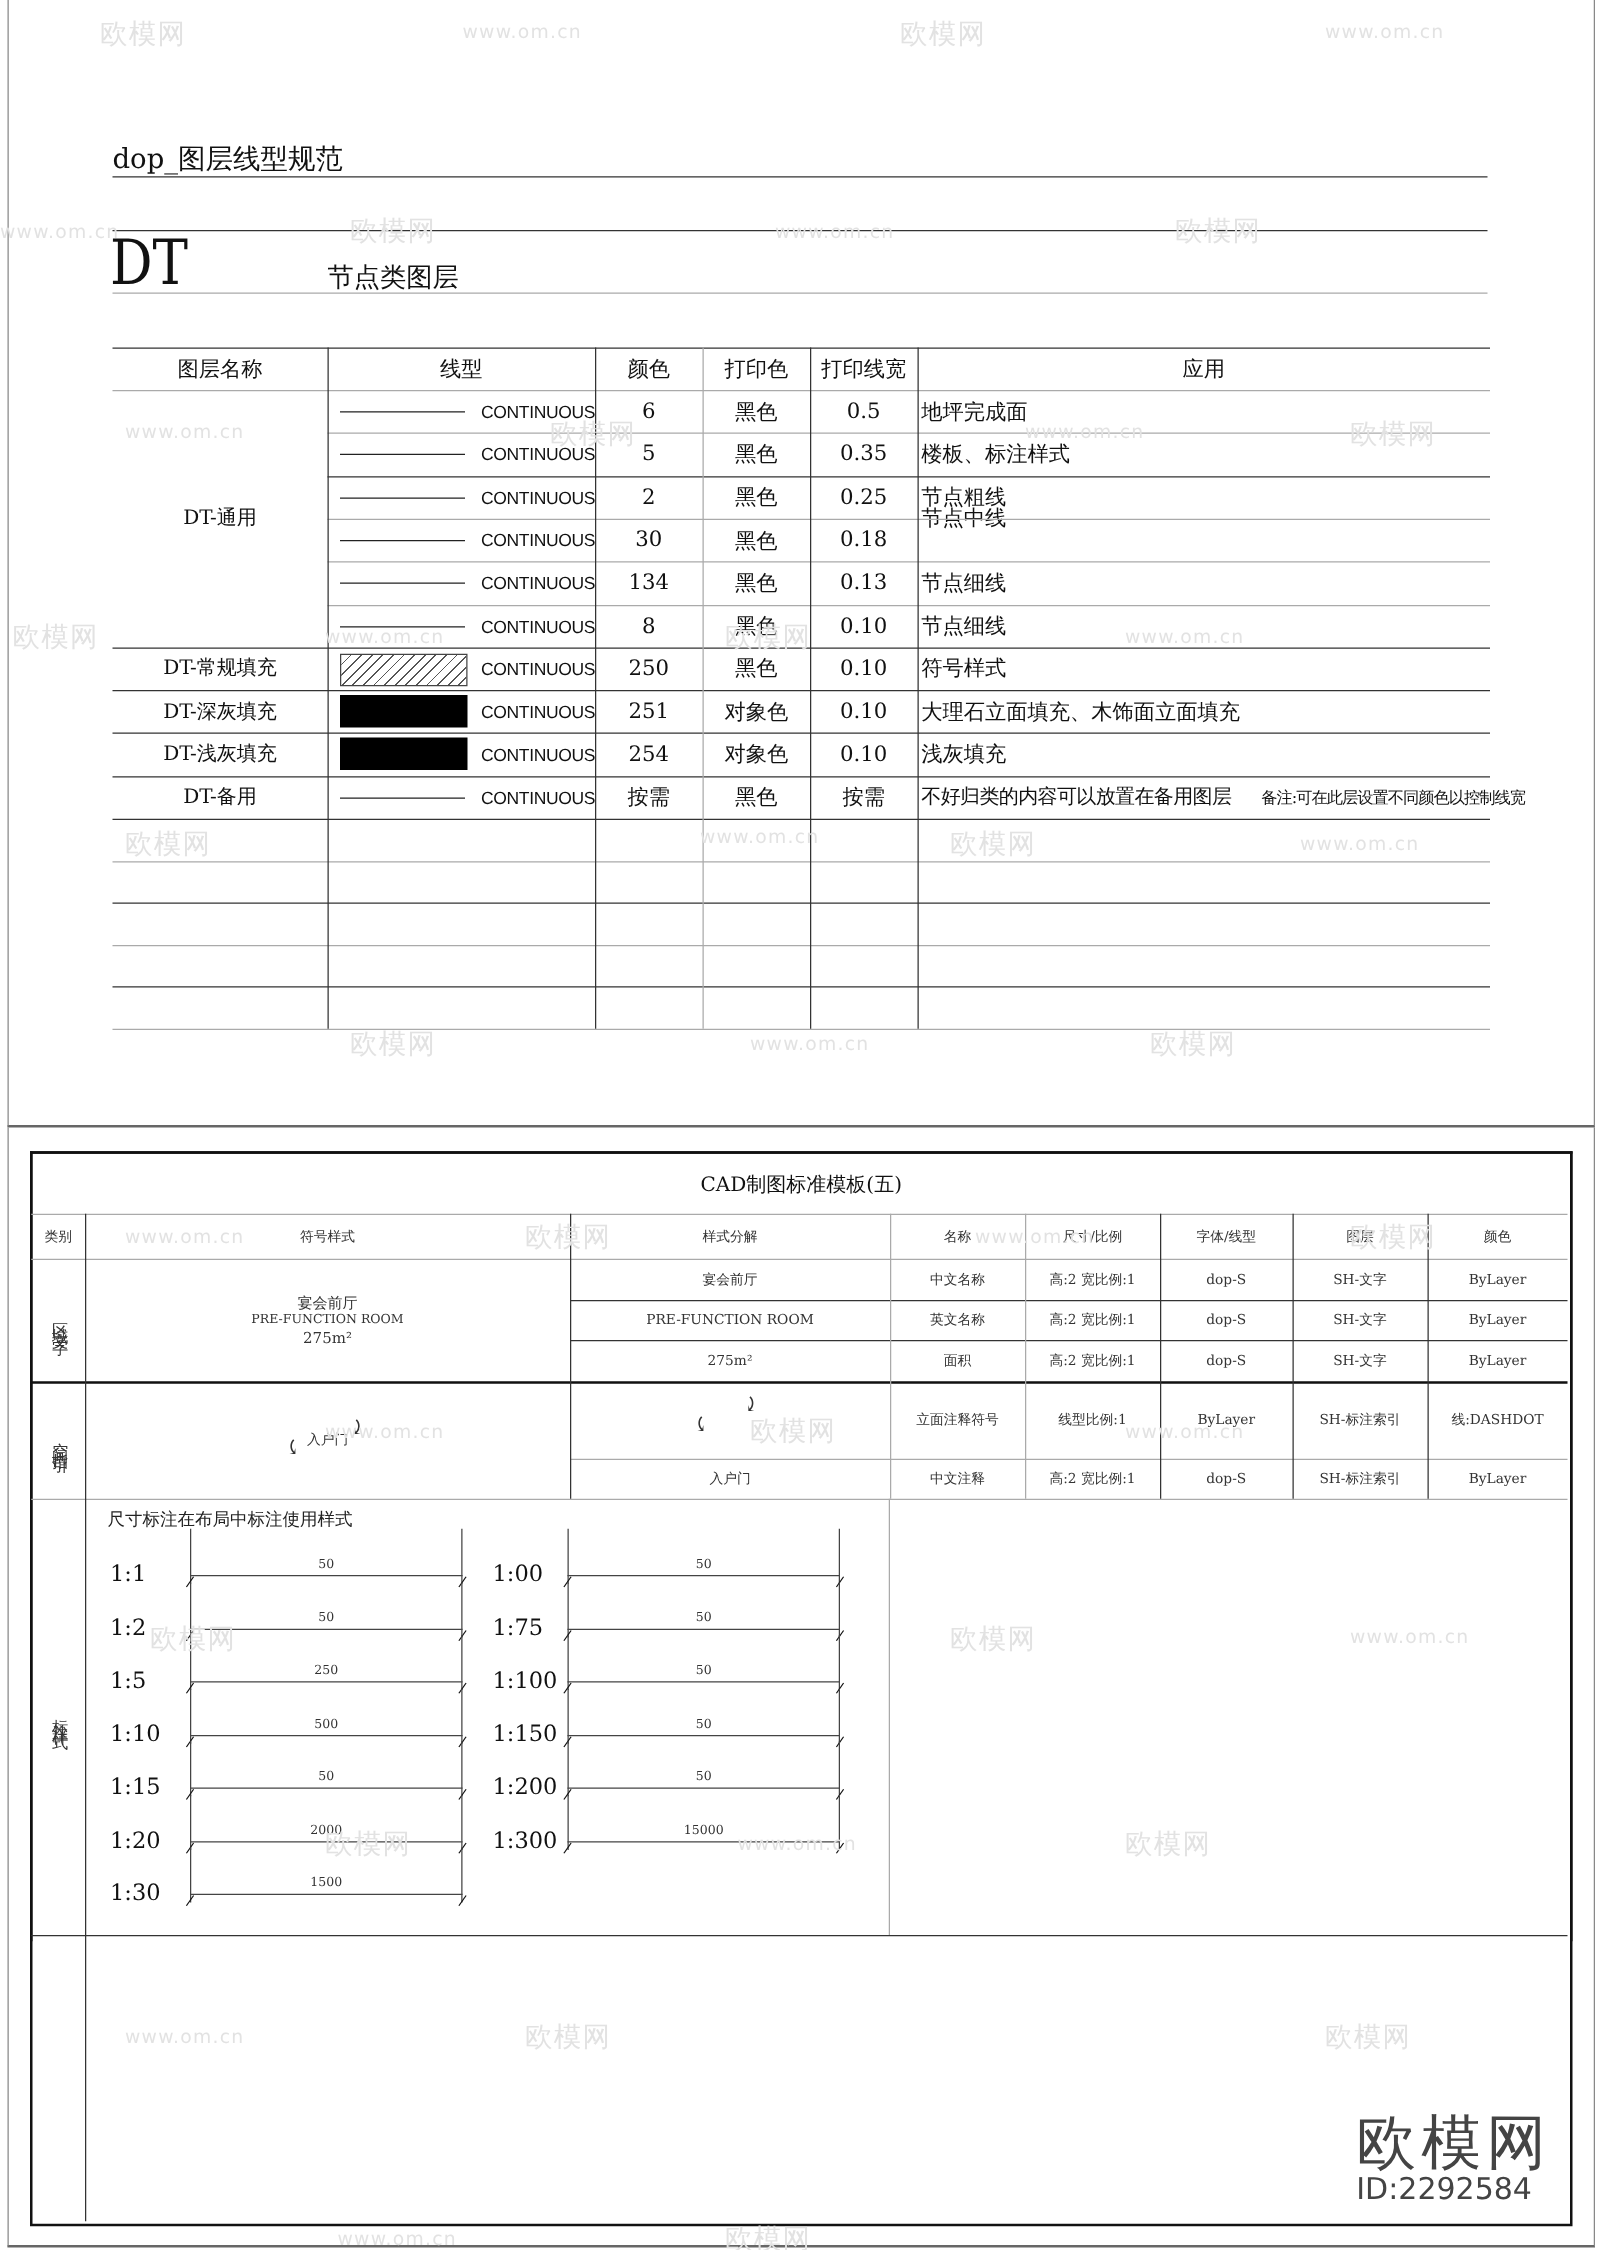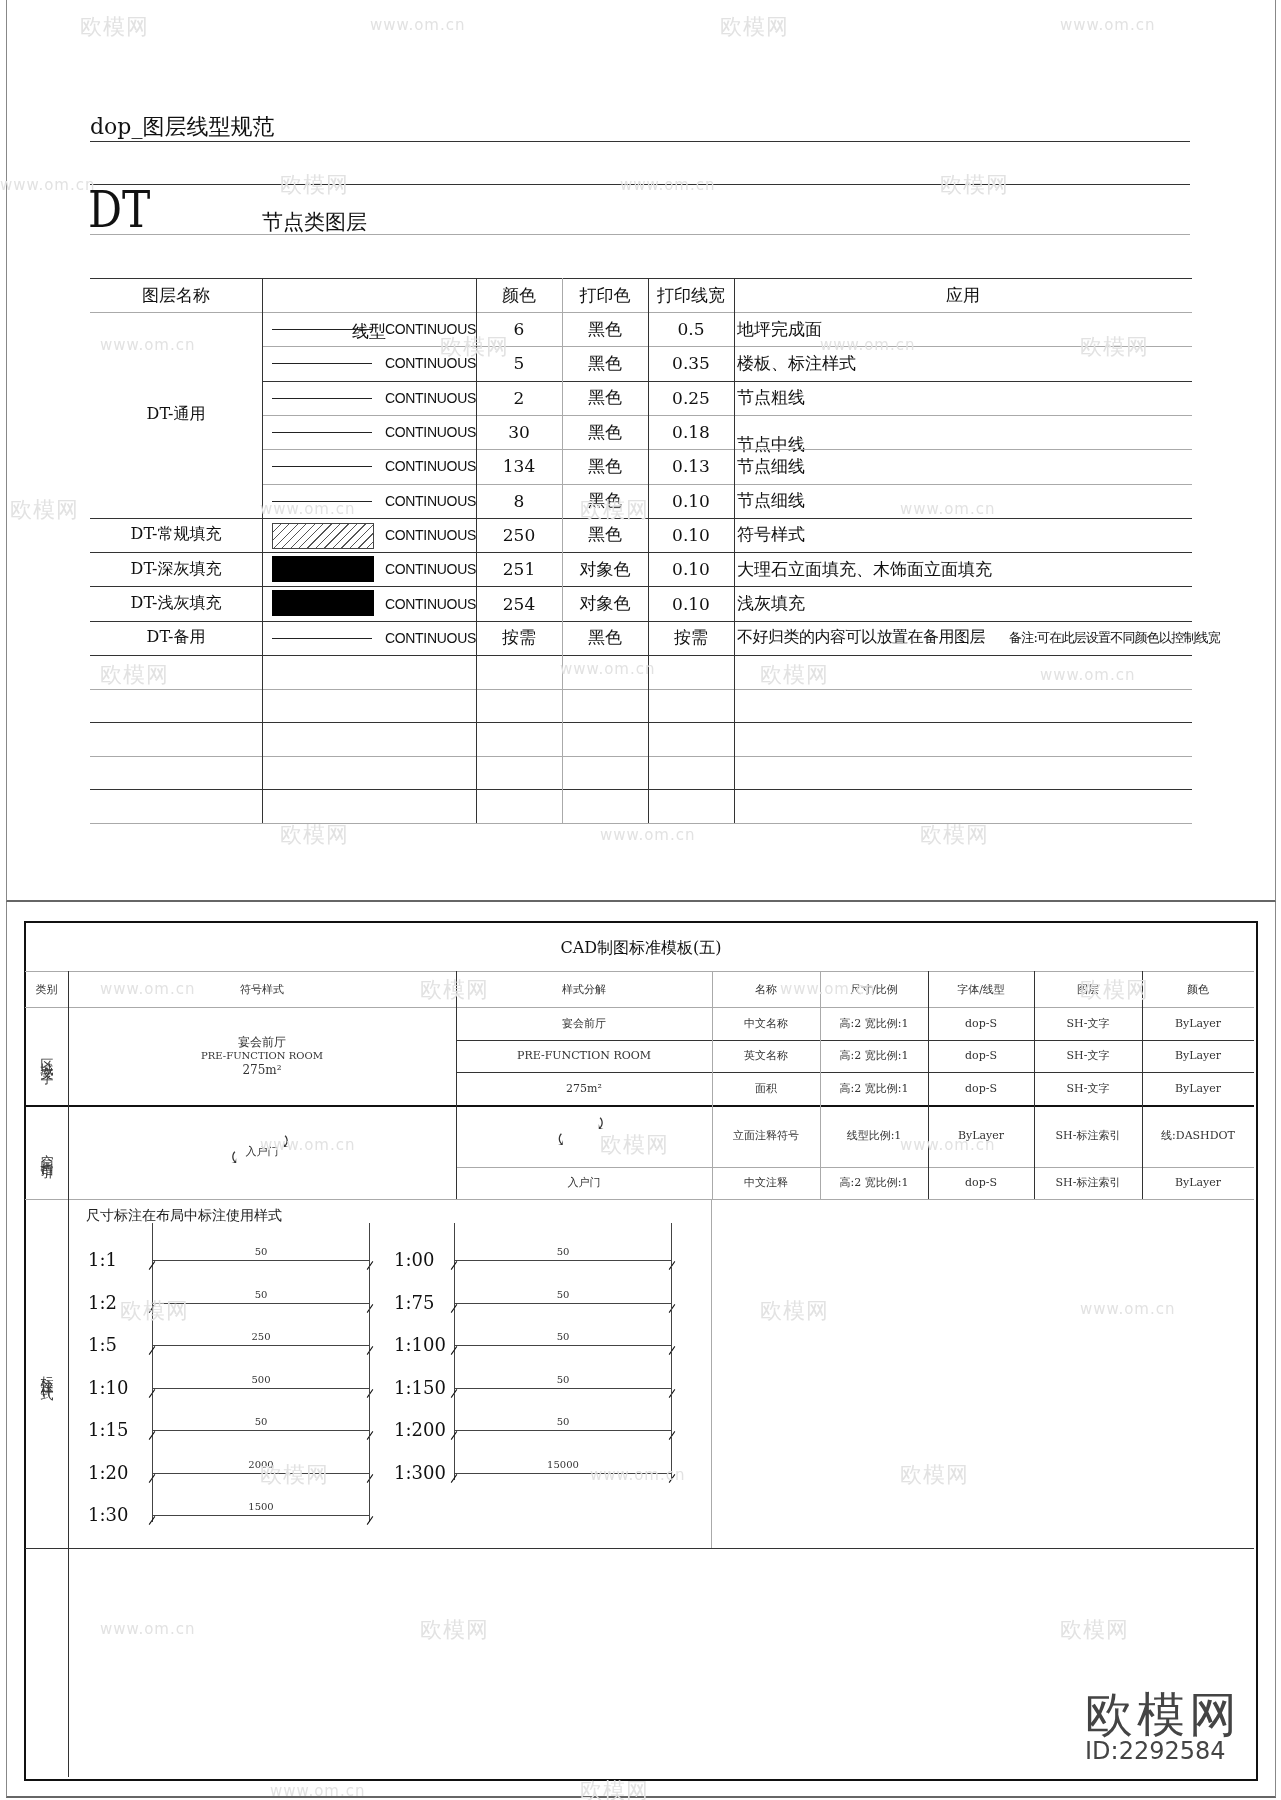--- a/index.html
+++ b/index.html
@@ -45,21 +45,21 @@
 <div class="abs" style="left:90px; top:112px; font-size:22px;">dop_图层线型规范</div>
 <div class="hline" style="left:90px; top:141px; width:1100px;"></div>
 <div class="hline" style="left:90px; top:184px; width:1100px;"></div>
 <div class="abs" style="left:88px; top:182px; font-size:50px; line-height:56px; font-family:'DejaVu Serif',serif; transform:scaleX(0.85); transform-origin:left;">DT</div>
 <div class="abs" style="left:262px; top:208px; font-size:21px;">节点类图层</div>
 <div class="hline thin" style="left:90px; top:234px; width:1100px;"></div>
 
 <div id="spec-table">
     <div class="hline " style="left:90px;top:278px;width:1102px;"></div>
     <div class="cell t18" style="left:90px;top:278px;width:172px;height:34px;">图层名称</div>
-    <div class="cell t18" style="left:262px;top:278px;width:214px;height:34px;margin-top:36px;">线型</div>
+    <div class="cell t18" style="left:262px;top:278px;width:214px;height:34px;">线型</div>
     <div class="cell t18" style="left:476px;top:278px;width:86px;height:34px;">颜色</div>
     <div class="cell t18" style="left:562px;top:278px;width:86px;height:34px;">打印色</div>
     <div class="cell t18" style="left:648px;top:278px;width:86px;height:34px;">打印线宽</div>
     <div class="cell t18" style="left:734px;top:278px;width:458px;height:34px;">应用</div>
     <div class="hline thin" style="left:90px;top:312px;width:1102px;"></div>
     <div class="cell t14" style="left: 90px; top: 312px; width: 172px; height: 205.8px; font-size: 16px;">DT-通用</div>
     <div class="sample-line" style="left:272px;top:329.15px;width:100px;"></div>
     <div class="cell cont" style="left: 374px; top: 312px; width: 102px; height: 34.3px; justify-content: flex-end;">CONTINUOUS</div>
     <div class="cell t18" style="left:476px;top:312px;width:86px;height:34.3px;">6</div>
     <div class="cell t18" style="left:562px;top:312px;width:86px;height:34.3px;">黑色</div>
@@ -77,21 +77,21 @@
     <div class="cell t18" style="left:476px;top:380.6px;width:86px;height:34.3px;">2</div>
     <div class="cell t18" style="left:562px;top:380.6px;width:86px;height:34.3px;">黑色</div>
     <div class="cell t18" style="left:648px;top:380.6px;width:86px;height:34.3px;">0.25</div>
     <div class="cell t18 left" style="left:734px;top:380.6px;width:454px;height:34.3px;">节点粗线</div>
     <div class="hline " style="left:262px;top:380.6px;width:930px;"></div>
     <div class="sample-line" style="left:272px;top:432.04999999999995px;width:100px;"></div>
     <div class="cell cont" style="left: 374px; top: 414.9px; width: 102px; height: 34.3px; justify-content: flex-end;">CONTINUOUS</div>
     <div class="cell t18" style="left:476px;top:414.9px;width:86px;height:34.3px;">30</div>
     <div class="cell t18" style="left:562px;top:414.9px;width:86px;height:34.3px;">黑色</div>
     <div class="cell t18" style="left:648px;top:414.9px;width:86px;height:34.3px;">0.18</div>
-    <div class="cell t18 left" style="left:734px;top:427px;width:454px;height:34.3px;">节点中线</div>
+    <div class="cell t18 left" style="left:734px;top:397px;width:454px;height:34.3px;">节点中线</div>
     <div class="hline thin" style="left:262px;top:414.9px;width:930px;"></div>
     <div class="sample-line" style="left:272px;top:466.34999999999997px;width:100px;"></div>
     <div class="cell cont" style="left: 374px; top: 449.2px; width: 102px; height: 34.3px; justify-content: flex-end;">CONTINUOUS</div>
     <div class="cell t18" style="left:476px;top:449.2px;width:86px;height:34.3px;">134</div>
     <div class="cell t18" style="left:562px;top:449.2px;width:86px;height:34.3px;">黑色</div>
     <div class="cell t18" style="left:648px;top:449.2px;width:86px;height:34.3px;">0.13</div>
     <div class="cell t18 left" style="left:734px;top:449.2px;width:454px;height:34.3px;">节点细线</div>
     <div class="hline thin" style="left:262px;top:449.2px;width:930px;"></div>
     <div class="sample-line" style="left:272px;top:500.65px;width:100px;"></div>
     <div class="cell cont" style="left: 374px; top: 483.5px; width: 102px; height: 34.3px; justify-content: flex-end;">CONTINUOUS</div>

